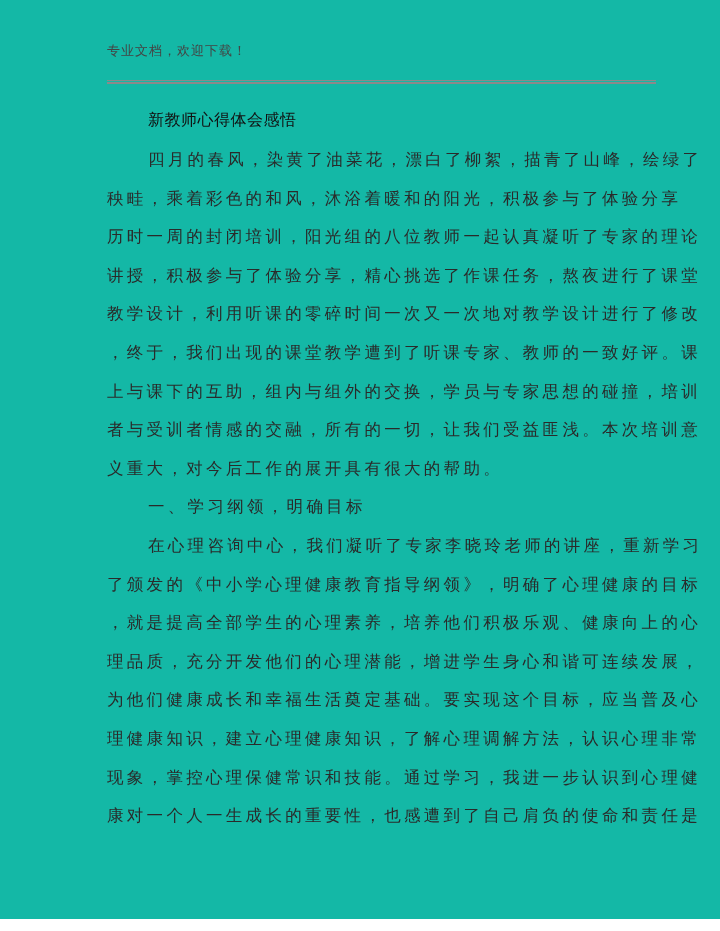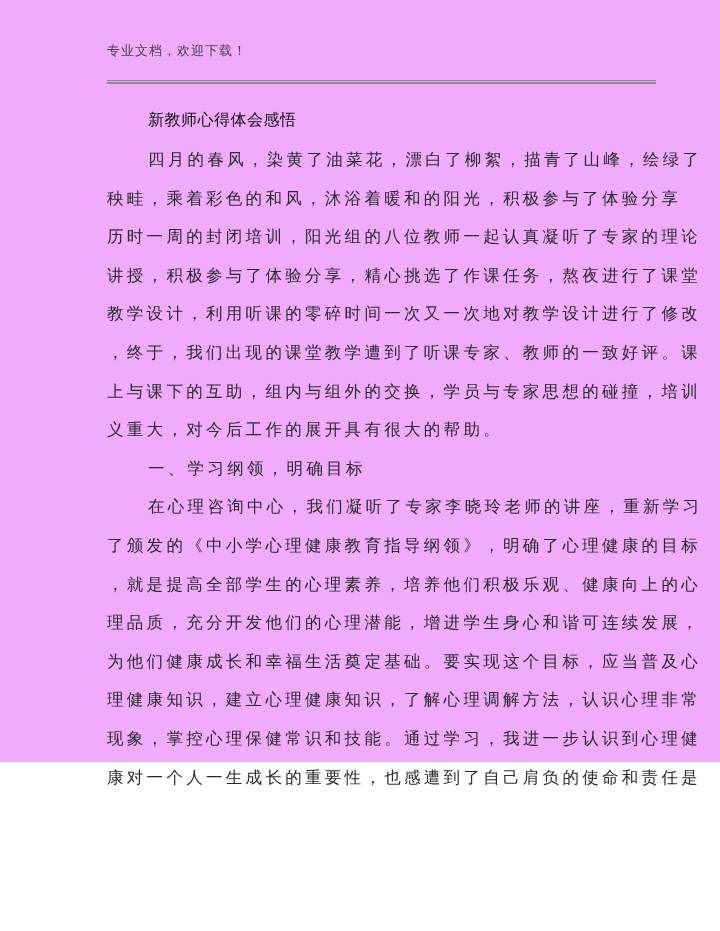--- a/index.html
+++ b/index.html
@@ -11,22 +11,22 @@
       width: 720px;
       height: 931px;
       position: relative;
       overflow: hidden;
       font-family: "DejaVu Sans", "Liberation Sans", sans-serif;
       color: #222222;
     }
     .page {
       position: absolute;
       left: 0; top: 0;
-      width: 720px; height: 762px;
-      background: #f0abfc;
+      width: 720px; height: 919px;
+      background: #14b8a6;
     }
     .header-text {
       position: absolute;
       left: 107px;
       top: 42px;
       font-size: 13px;
       letter-spacing: 1px;
       color: #444444;
       font-family: "DejaVu Serif", "Liberation Serif", serif;
       white-space: nowrap;
@@ -81,20 +81,21 @@
   <div class="body-block" style="top:141px;">
 
     <div>
       <div class="line indent">四月的春风，染黄了油菜花，漂白了柳絮，描青了山峰，绘绿了</div>
       <div class="line">秧畦，乘着彩色的和风，沐浴着暖和的阳光，积极参与了体验分享</div>
       <div class="line">历时一周的封闭培训，阳光组的八位教师一起认真凝听了专家的理论</div>
       <div class="line">讲授，积极参与了体验分享，精心挑选了作课任务，熬夜进行了课堂</div>
       <div class="line">教学设计，利用听课的零碎时间一次又一次地对教学设计进行了修改</div>
       <div class="line">，终于，我们出现的课堂教学遭到了听课专家、教师的一致好评。课</div>
       <div class="line">上与课下的互助，组内与组外的交换，学员与专家思想的碰撞，培训</div>
+      <div class="line">者与受训者情感的交融，所有的一切，让我们受益匪浅。本次培训意</div>
       <div class="line">义重大，对今后工作的展开具有很大的帮助。</div>
     </div>
 
     <div>
       <div class="line indent">一、学习纲领，明确目标</div>
     </div>
 
     <div>
       <div class="line indent">在心理咨询中心，我们凝听了专家李晓玲老师的讲座，重新学习</div>
       <div class="line">了颁发的《中小学心理健康教育指导纲领》，明确了心理健康的目标</div>

